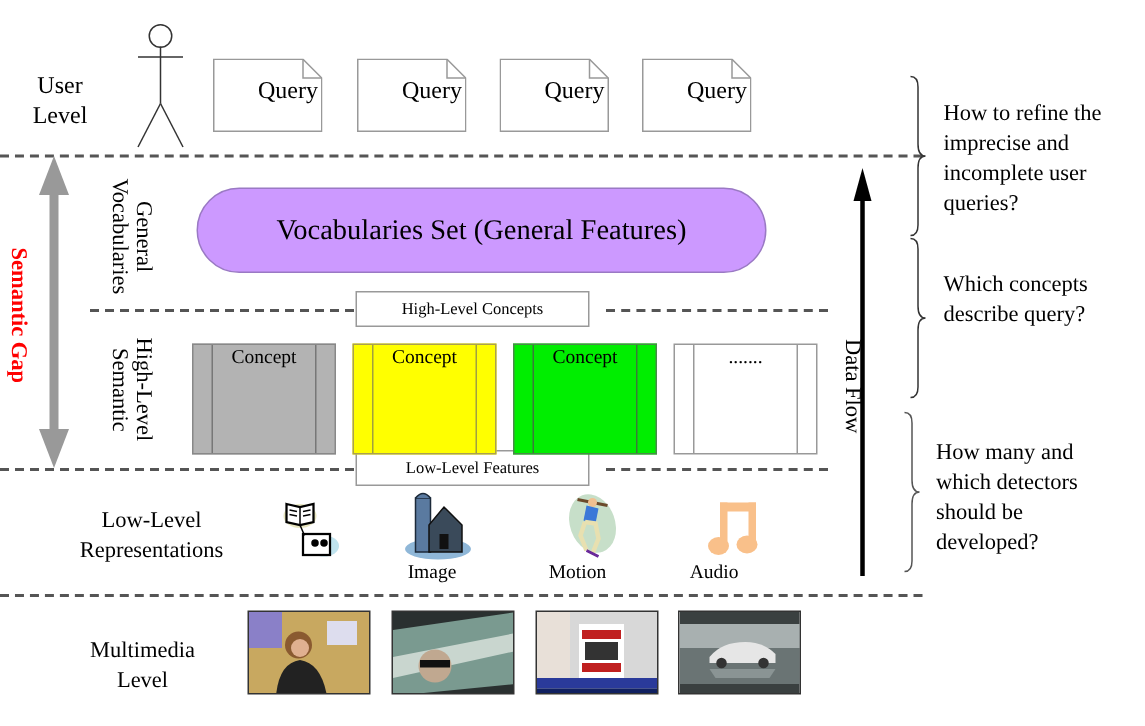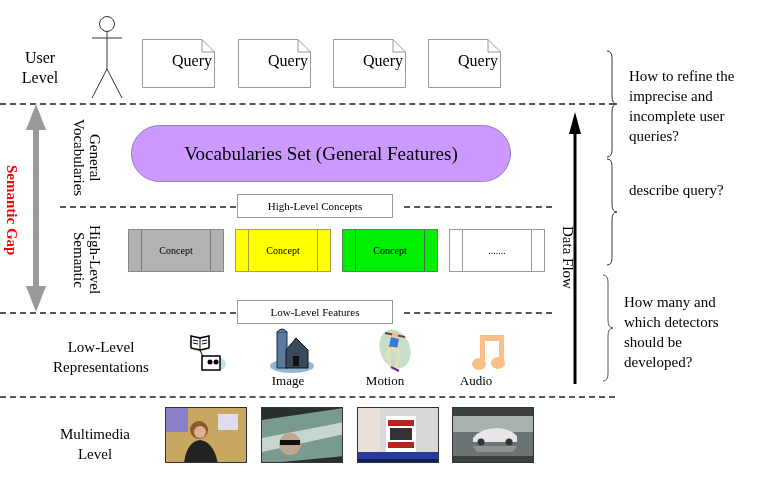--- a/index.html
+++ b/index.html
@@ -9,22 +9,22 @@
   .dash { position:absolute; height:0; border-top:2px dashed #555; }
   .lvl { position:absolute; text-align:center; font-size:16px; line-height:20px; }
   .query { position:absolute; width:72px; height:48px;padding-left:28px; }
   .query svg { position:absolute; left:0; top:0; }
   .query span { position:absolute; left:0; right:0; top:13px; text-align:center; font-size:16px; }
   .vocab { position:absolute; left:131px; top:125px; width:380px; height:57px; background:#cc99ff;
            border:1px solid #9a79c4; border-radius:29px; box-sizing:border-box;
            display:flex; align-items:center; justify-content:center; font-size:19px; }
   .tag { position:absolute; background:#fff; border:1px solid #999; box-sizing:border-box;
          font-size:11px; display:flex; align-items:center; justify-content:center; }
-  .concept { position:absolute; top:229px; width:96px; height:43px; box-sizing:border-box;
-             border:1px solid #888; display:flex; align-items:center; justify-content:center; font-size:10px; }
+  .concept { position:absolute; top:229px; width:96px; height:74px; box-sizing:border-box;
+             border:1px solid #888; display:flex; justify-content:center; font-size:13px; }
   .concept .bar-l, .concept .bar-r { position:absolute; top:0; bottom:0; width:0; border-left:1px solid #777; }
   .concept .bar-l { left:12px; }
   .concept .bar-r { right:12px; }
   .vert { position:absolute; writing-mode:vertical-rl; font-size:15px; line-height:16px; text-align:center; }
   .q-text { position:absolute; font-size:15px; line-height:20px; }
   .media-label { position:absolute; font-size:13px; text-align:center; width:70px; }
   .thumb { position:absolute; top:407px; width:82px; height:56px; border:1px solid #333; box-sizing:border-box; overflow:hidden; }
 </style>
 </head>
 <body>
@@ -135,20 +135,21 @@
   <path d="M2 1 Q7 1 7 8 V46 Q7 54 12 54 Q7 54 7 62 V100 Q7 107 2 107" fill="none" stroke="#555" stroke-width="1"></path>
 </svg>
 
 <div class="q-text" style="left:629px;top:66px;">
   <div>How to refine the</div>
   <div>imprecise and</div>
   <div>incomplete user</div>
   <div>queries?</div>
 </div>
 <div class="q-text" style="left:629px;top:180px;">
+  <div>Which concepts</div>
   <div>describe query?</div>
 </div>
 <div class="q-text" style="left:624px;top:292px;">
   <div>How many and</div>
   <div>which detectors</div>
   <div>should be</div>
   <div>developed?</div>
 </div>
 
 <div class="lvl" style="left:46px;top:337px;width:110px;font-size:15px;">

